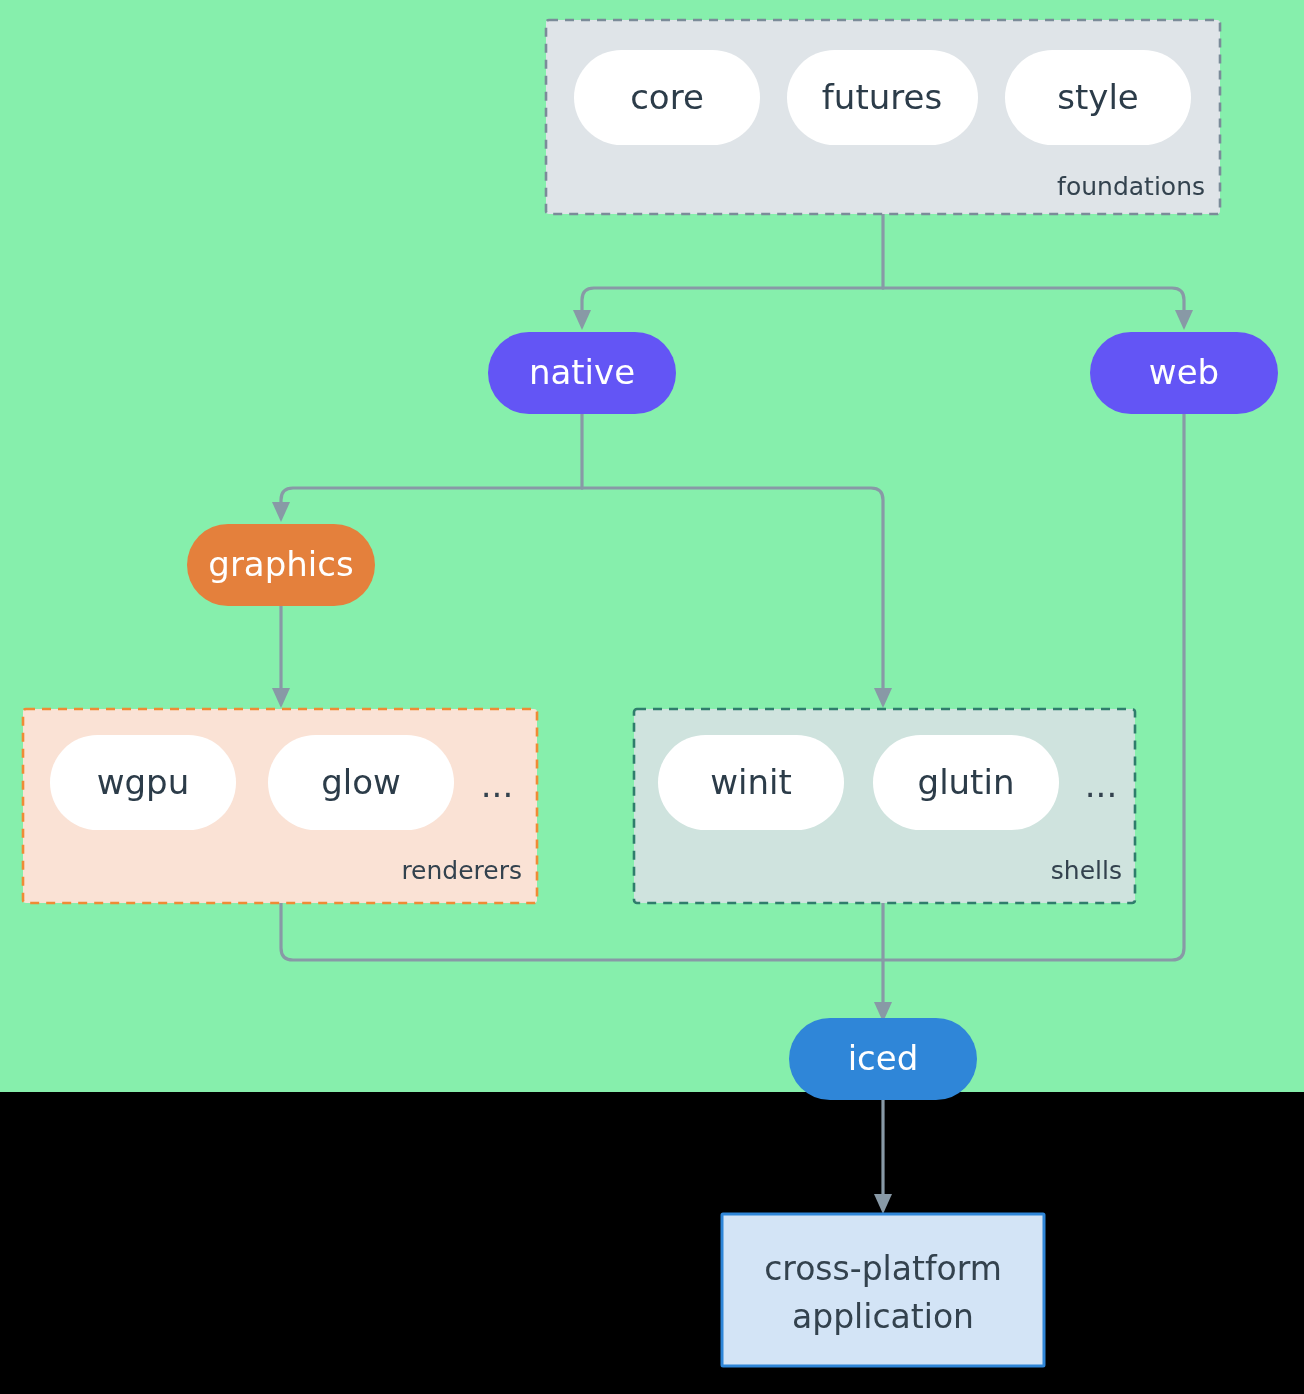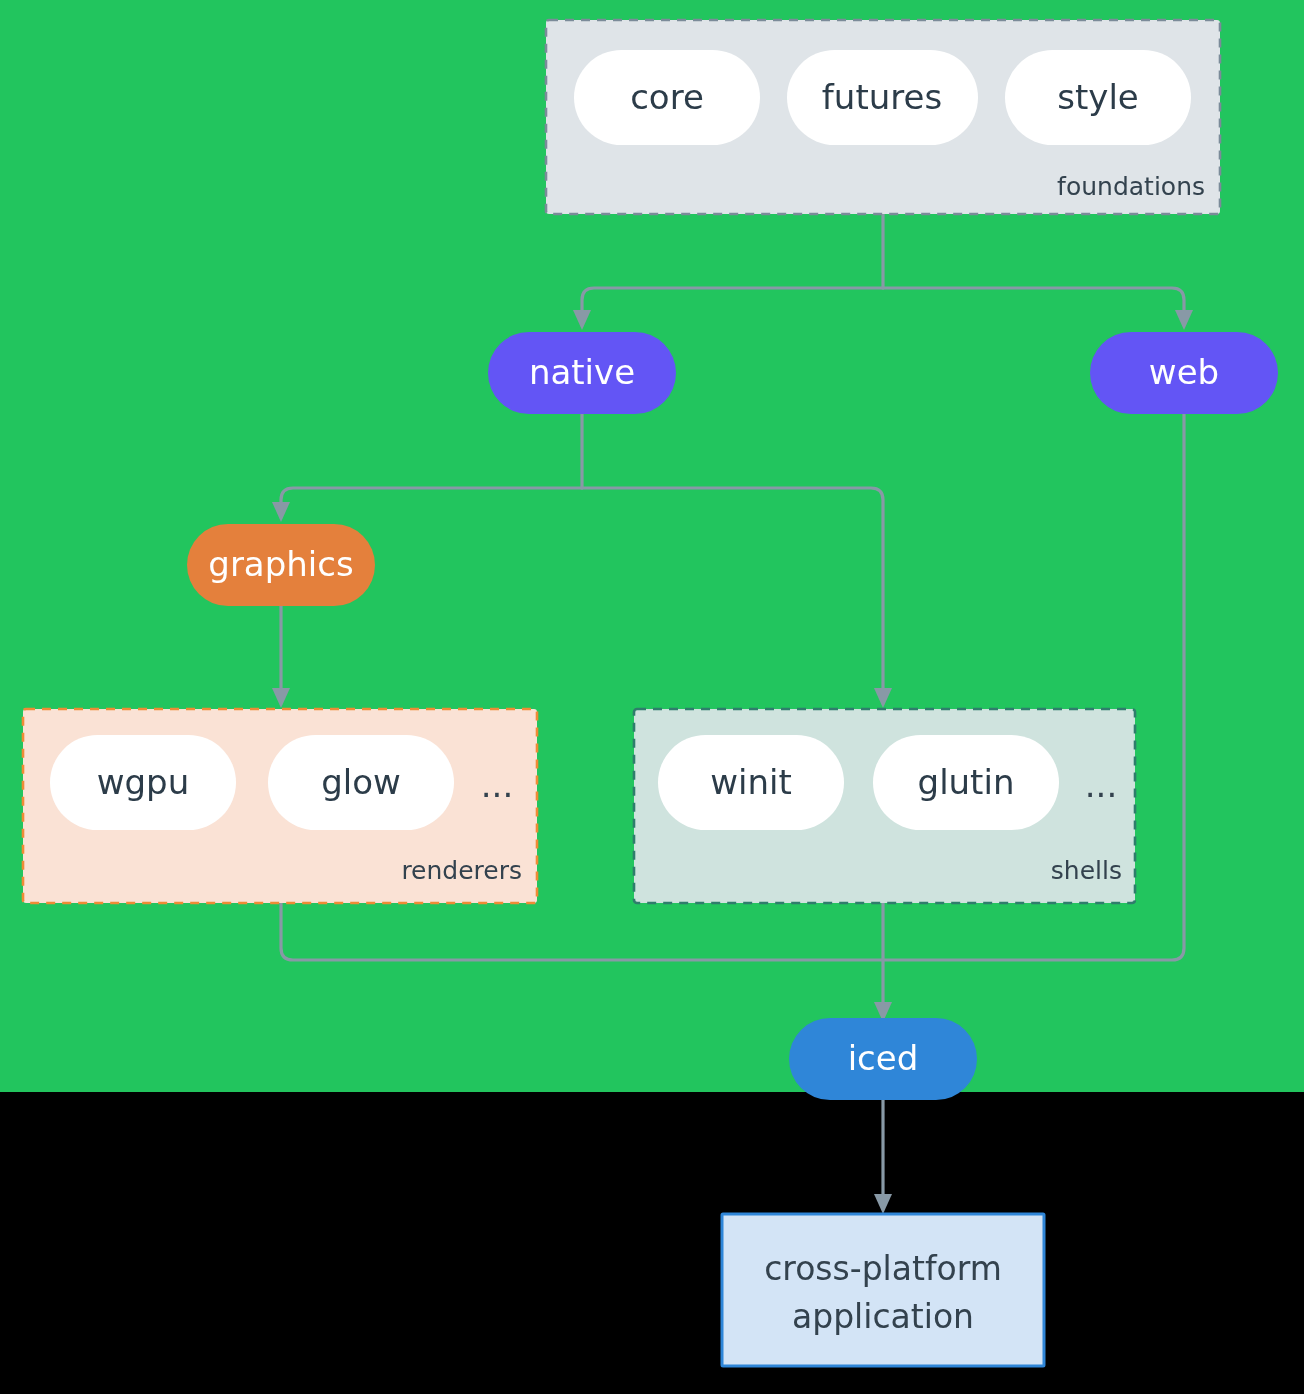--- a/index.html
+++ b/index.html
@@ -10,21 +10,21 @@
   body {
     width: 1304px;
     height: 1394px;
     font-family: "DejaVu Sans", "Liberation Sans", sans-serif;
     overflow: hidden;
   }
   #diagram-root {
     position: relative;
     width: 1304px;
     height: 1092px;
-    background: #22c55e;
+    background: #86efac;
   }
   svg.layer {
     position: absolute;
     top: 0;
     left: 0;
     width: 1304px;
     height: 1394px;
   }
   .edge {
     fill: none;

